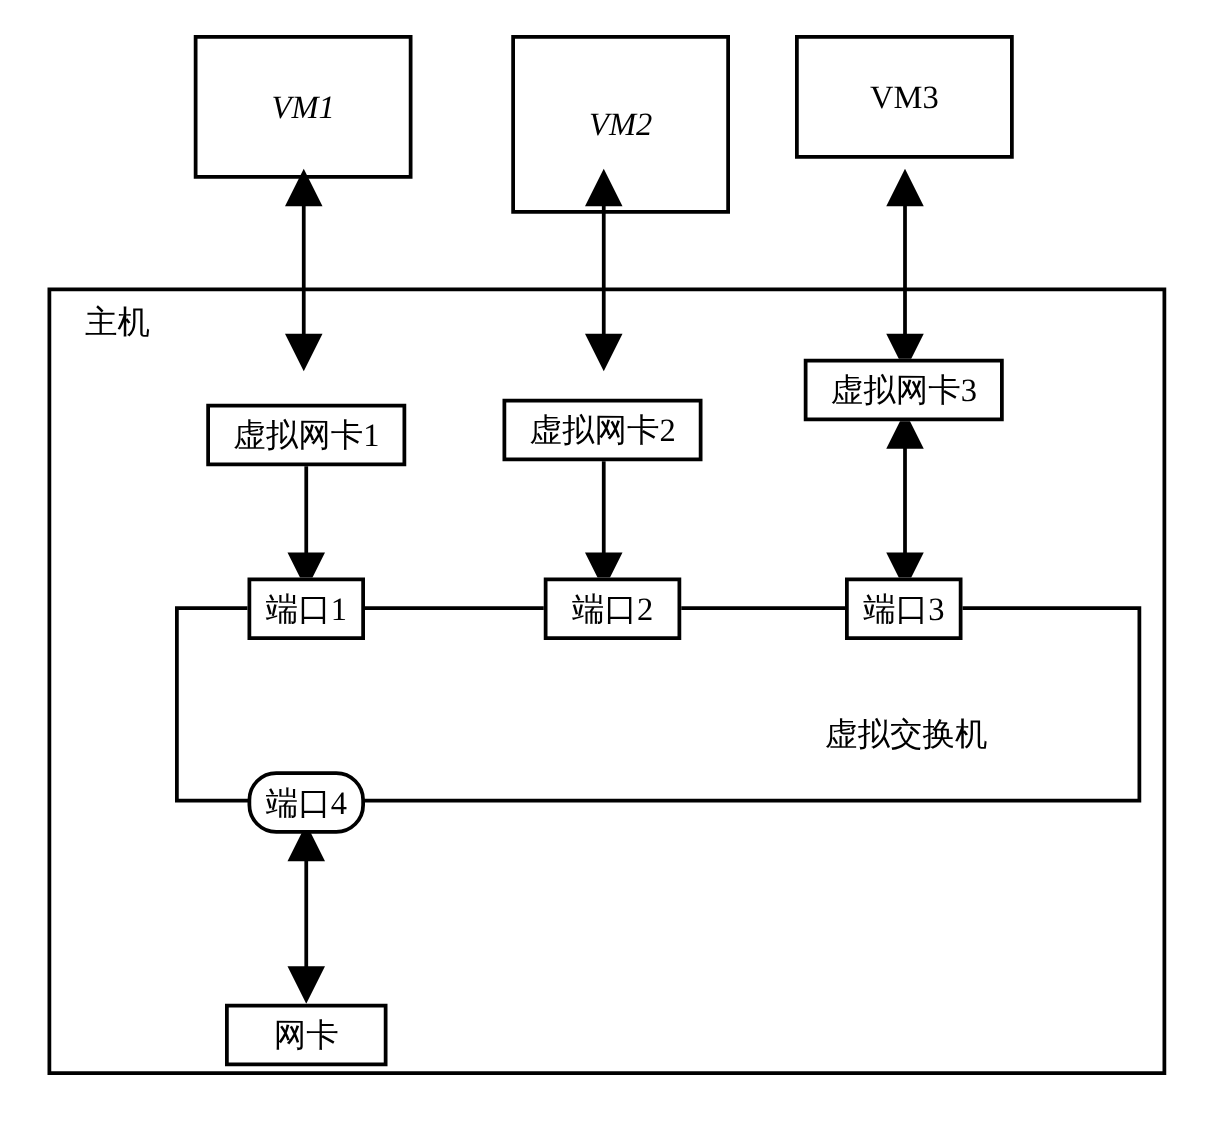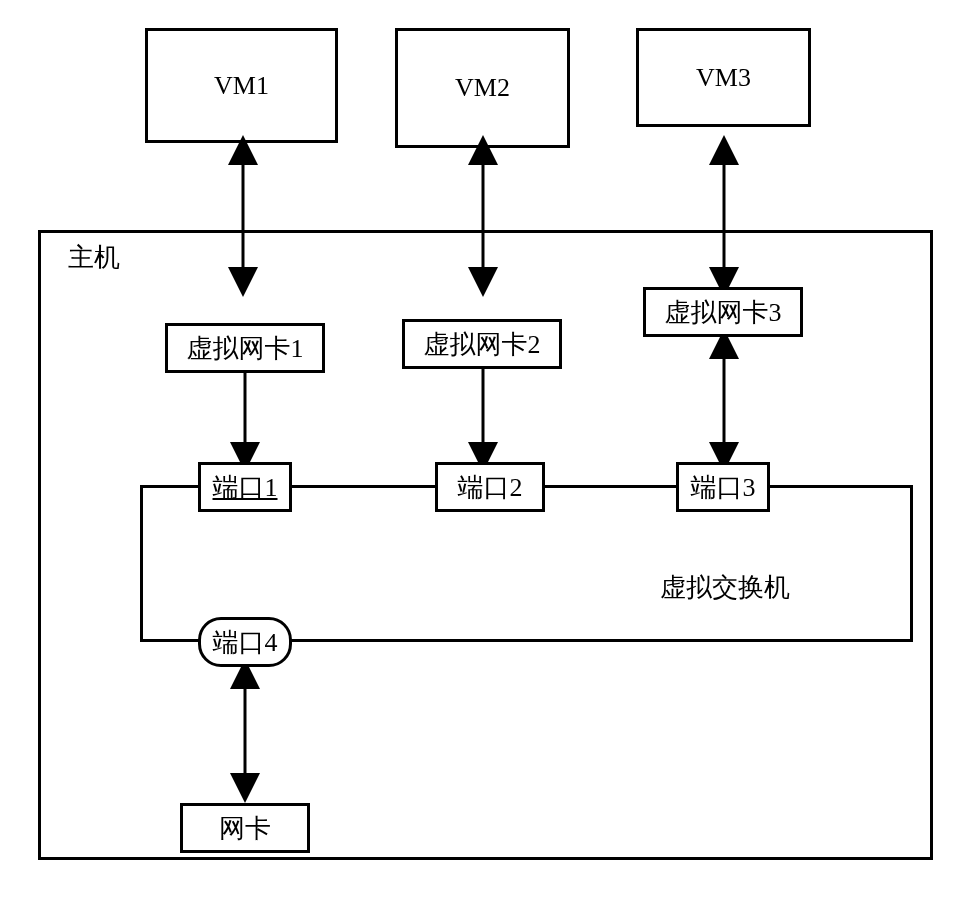--- a/index.html
+++ b/index.html
@@ -29,24 +29,24 @@
   svg.arrows {
     position: absolute;
     left: 0; top: 0;
     width: 968px; height: 899px;
     pointer-events: none;
   }
 </style>
 </head>
 <body>
 
-<div class="box" style="left:145px; top:28px; width:193px; height:115px;">
+<div class="box" style="left:155px; top:28px; width:175px; height:115px;font-style:italic;">
   <span>VM1</span>
 </div>
-<div class="box" style="left:395px; top:28px; width:175px; height:120px;">
+<div class="box" style="left:409px; top:28px; width:175px; height:143px;font-style:italic;">
   <span>VM2</span>
 </div>
 <div class="box" style="left:636px; top:28px; width:175px; height:99px;">
   <span>VM3</span>
 </div>
 
 <div class="box" style="left:38px; top:230px; width:895px; height:630px; z-index:0;"></div>
 <div class="label" style="left:68px; top:240px;">主机</div>
 
 <div class="box" style="left:165px; top:287px; width:160px; height:50px; z-index:2;margin-top:36px;">
@@ -55,21 +55,21 @@
 <div class="box" style="left:402px; top:287px; width:160px; height:50px; z-index:2;margin-top:32px;">
   <span>虚拟网卡2</span>
 </div>
 <div class="box" style="left:643px; top:287px; width:160px; height:50px; z-index:2;">
   <span>虚拟网卡3</span>
 </div>
 
 <div class="box" style="left:140px; top:485px; width:773px; height:157px; z-index:1;"></div>
 <div class="label" style="left:660px; top:570px; z-index:2;">虚拟交换机</div>
 
-<div class="box" style="left:198px; top:462px; width:94px; height:50px; z-index:3;text-decoration:underline;">
+<div class="box" style="left:198px; top:462px; width:94px; height:50px; z-index:3;">
   <span>端口1</span>
 </div>
 <div class="box" style="left:435px; top:462px; width:110px; height:50px; z-index:3;">
   <span>端口2</span>
 </div>
 <div class="box" style="left:676px; top:462px; width:94px; height:50px; z-index:3;">
   <span>端口3</span>
 </div>
 <div class="box" style="left:198px; top:617px; width:94px; height:50px; z-index:3;border-radius:23px;">
   <span>端口4</span>

